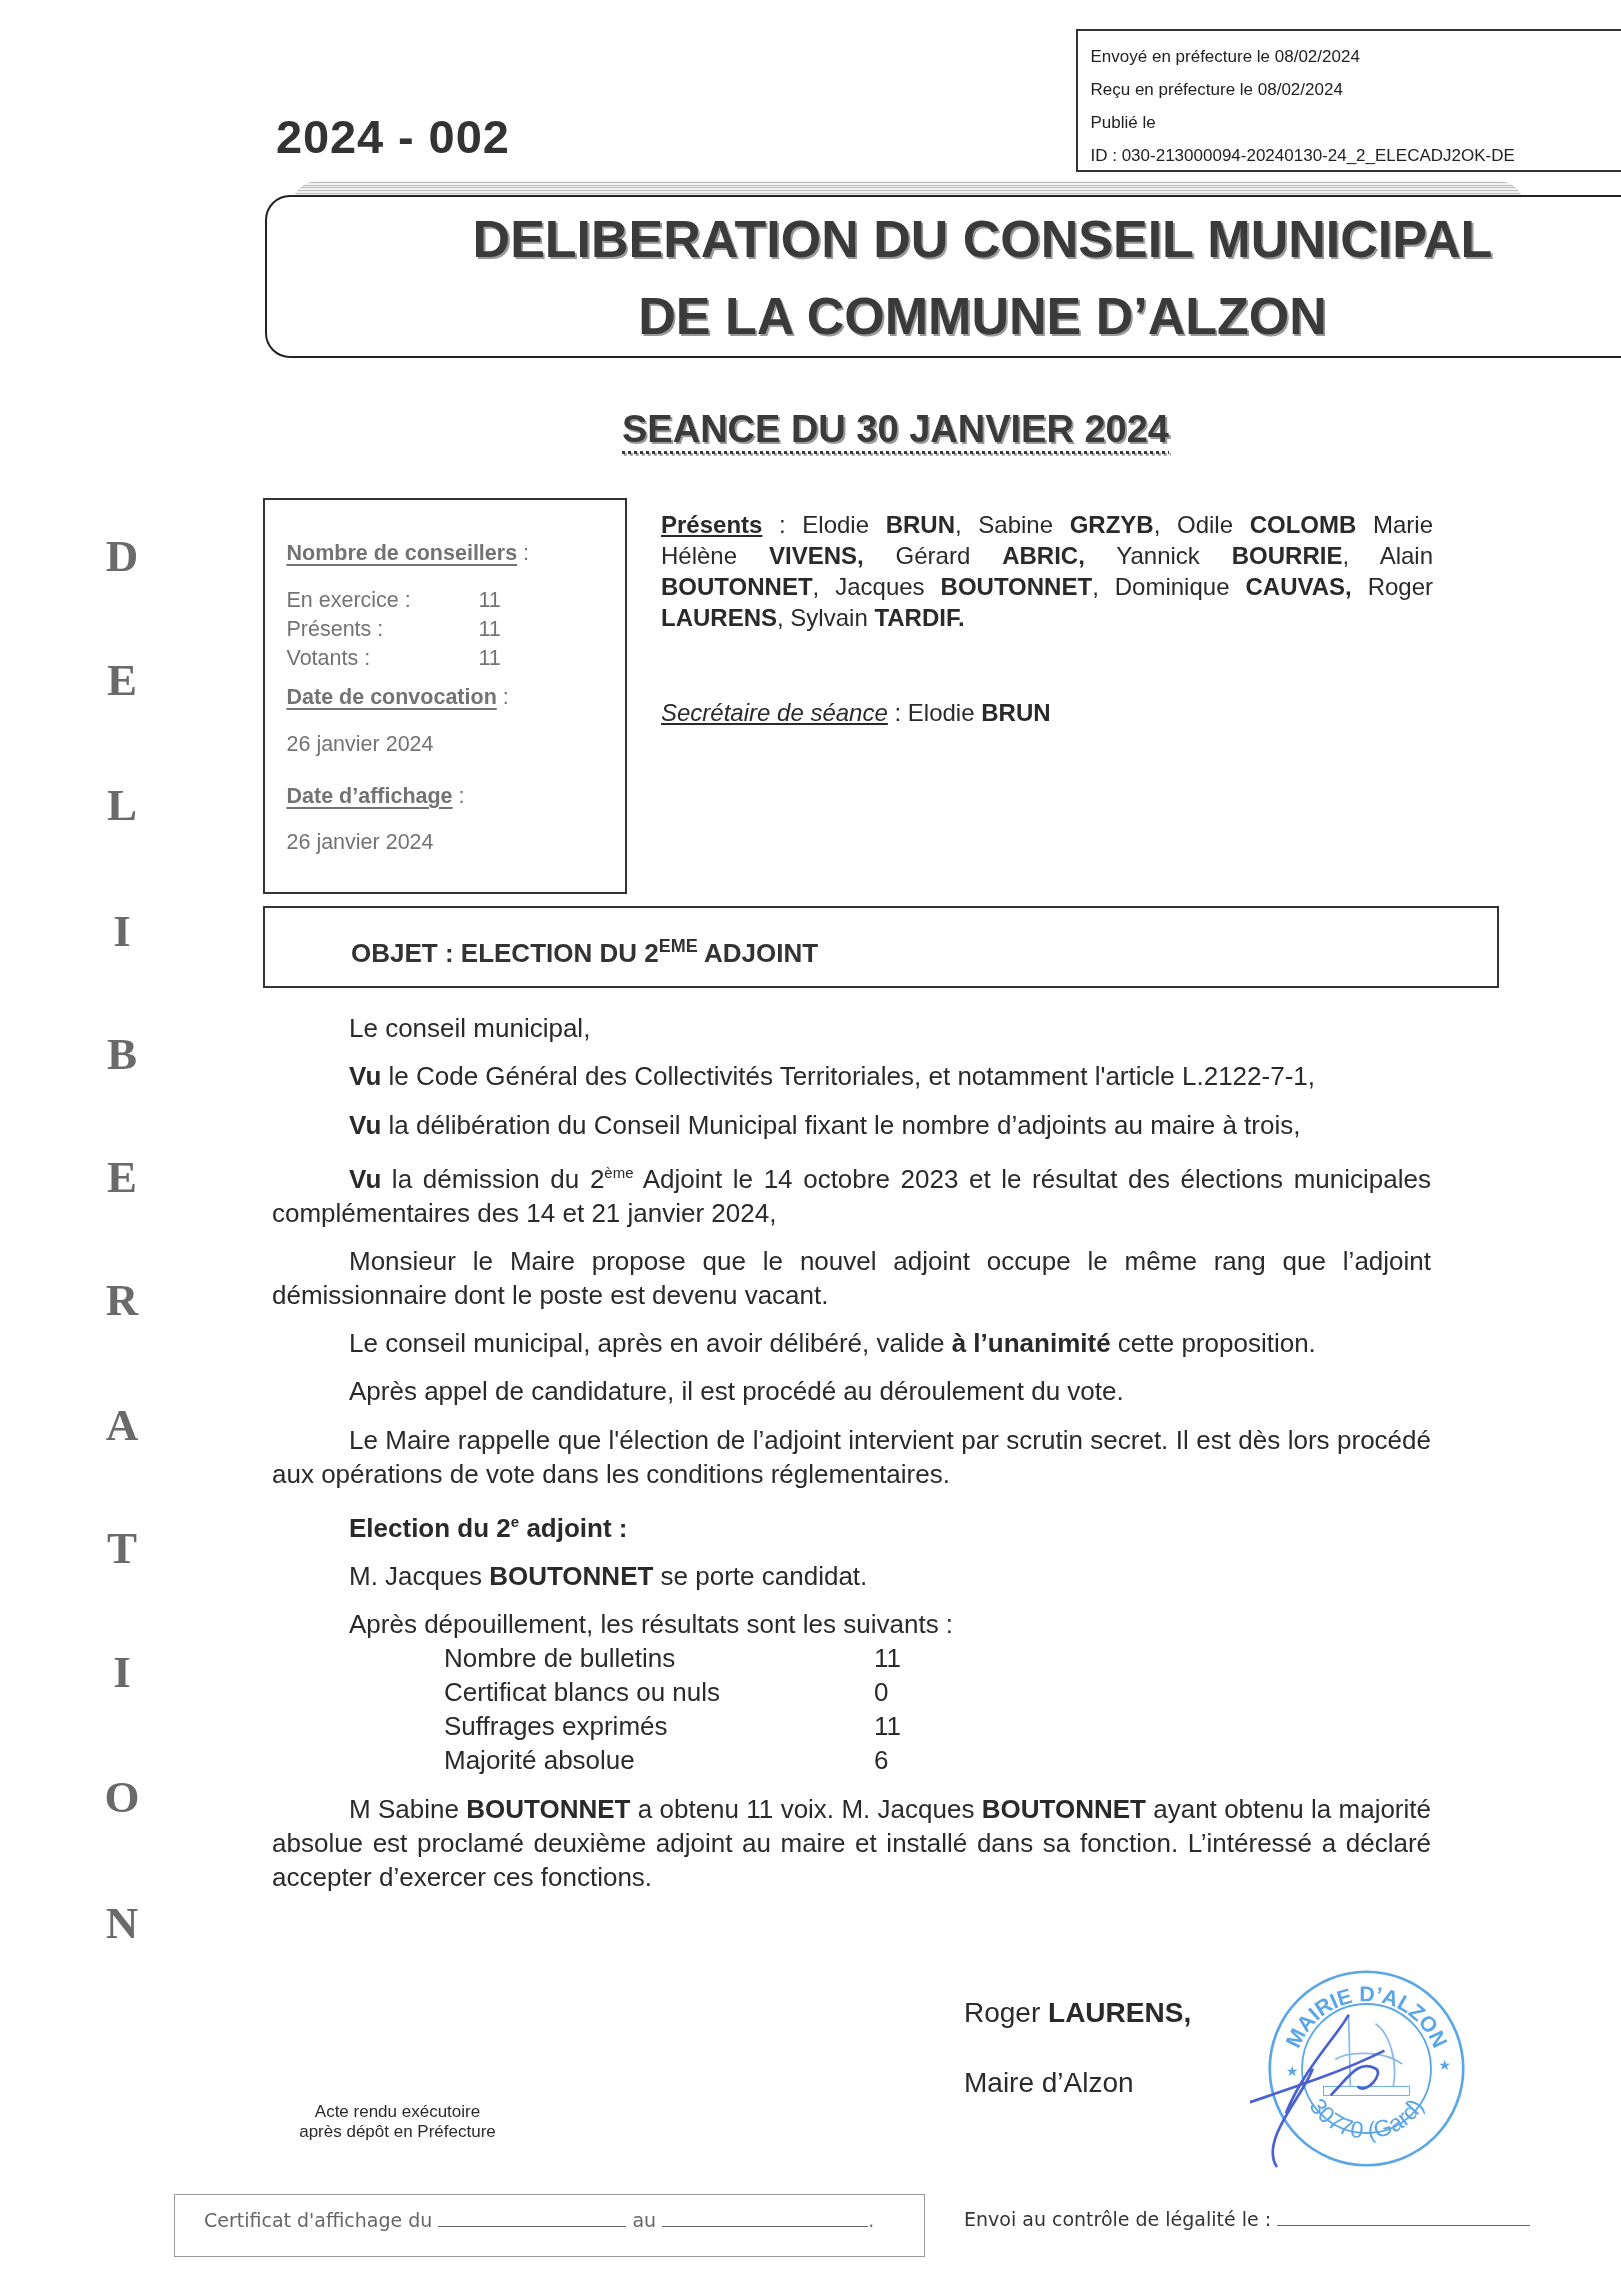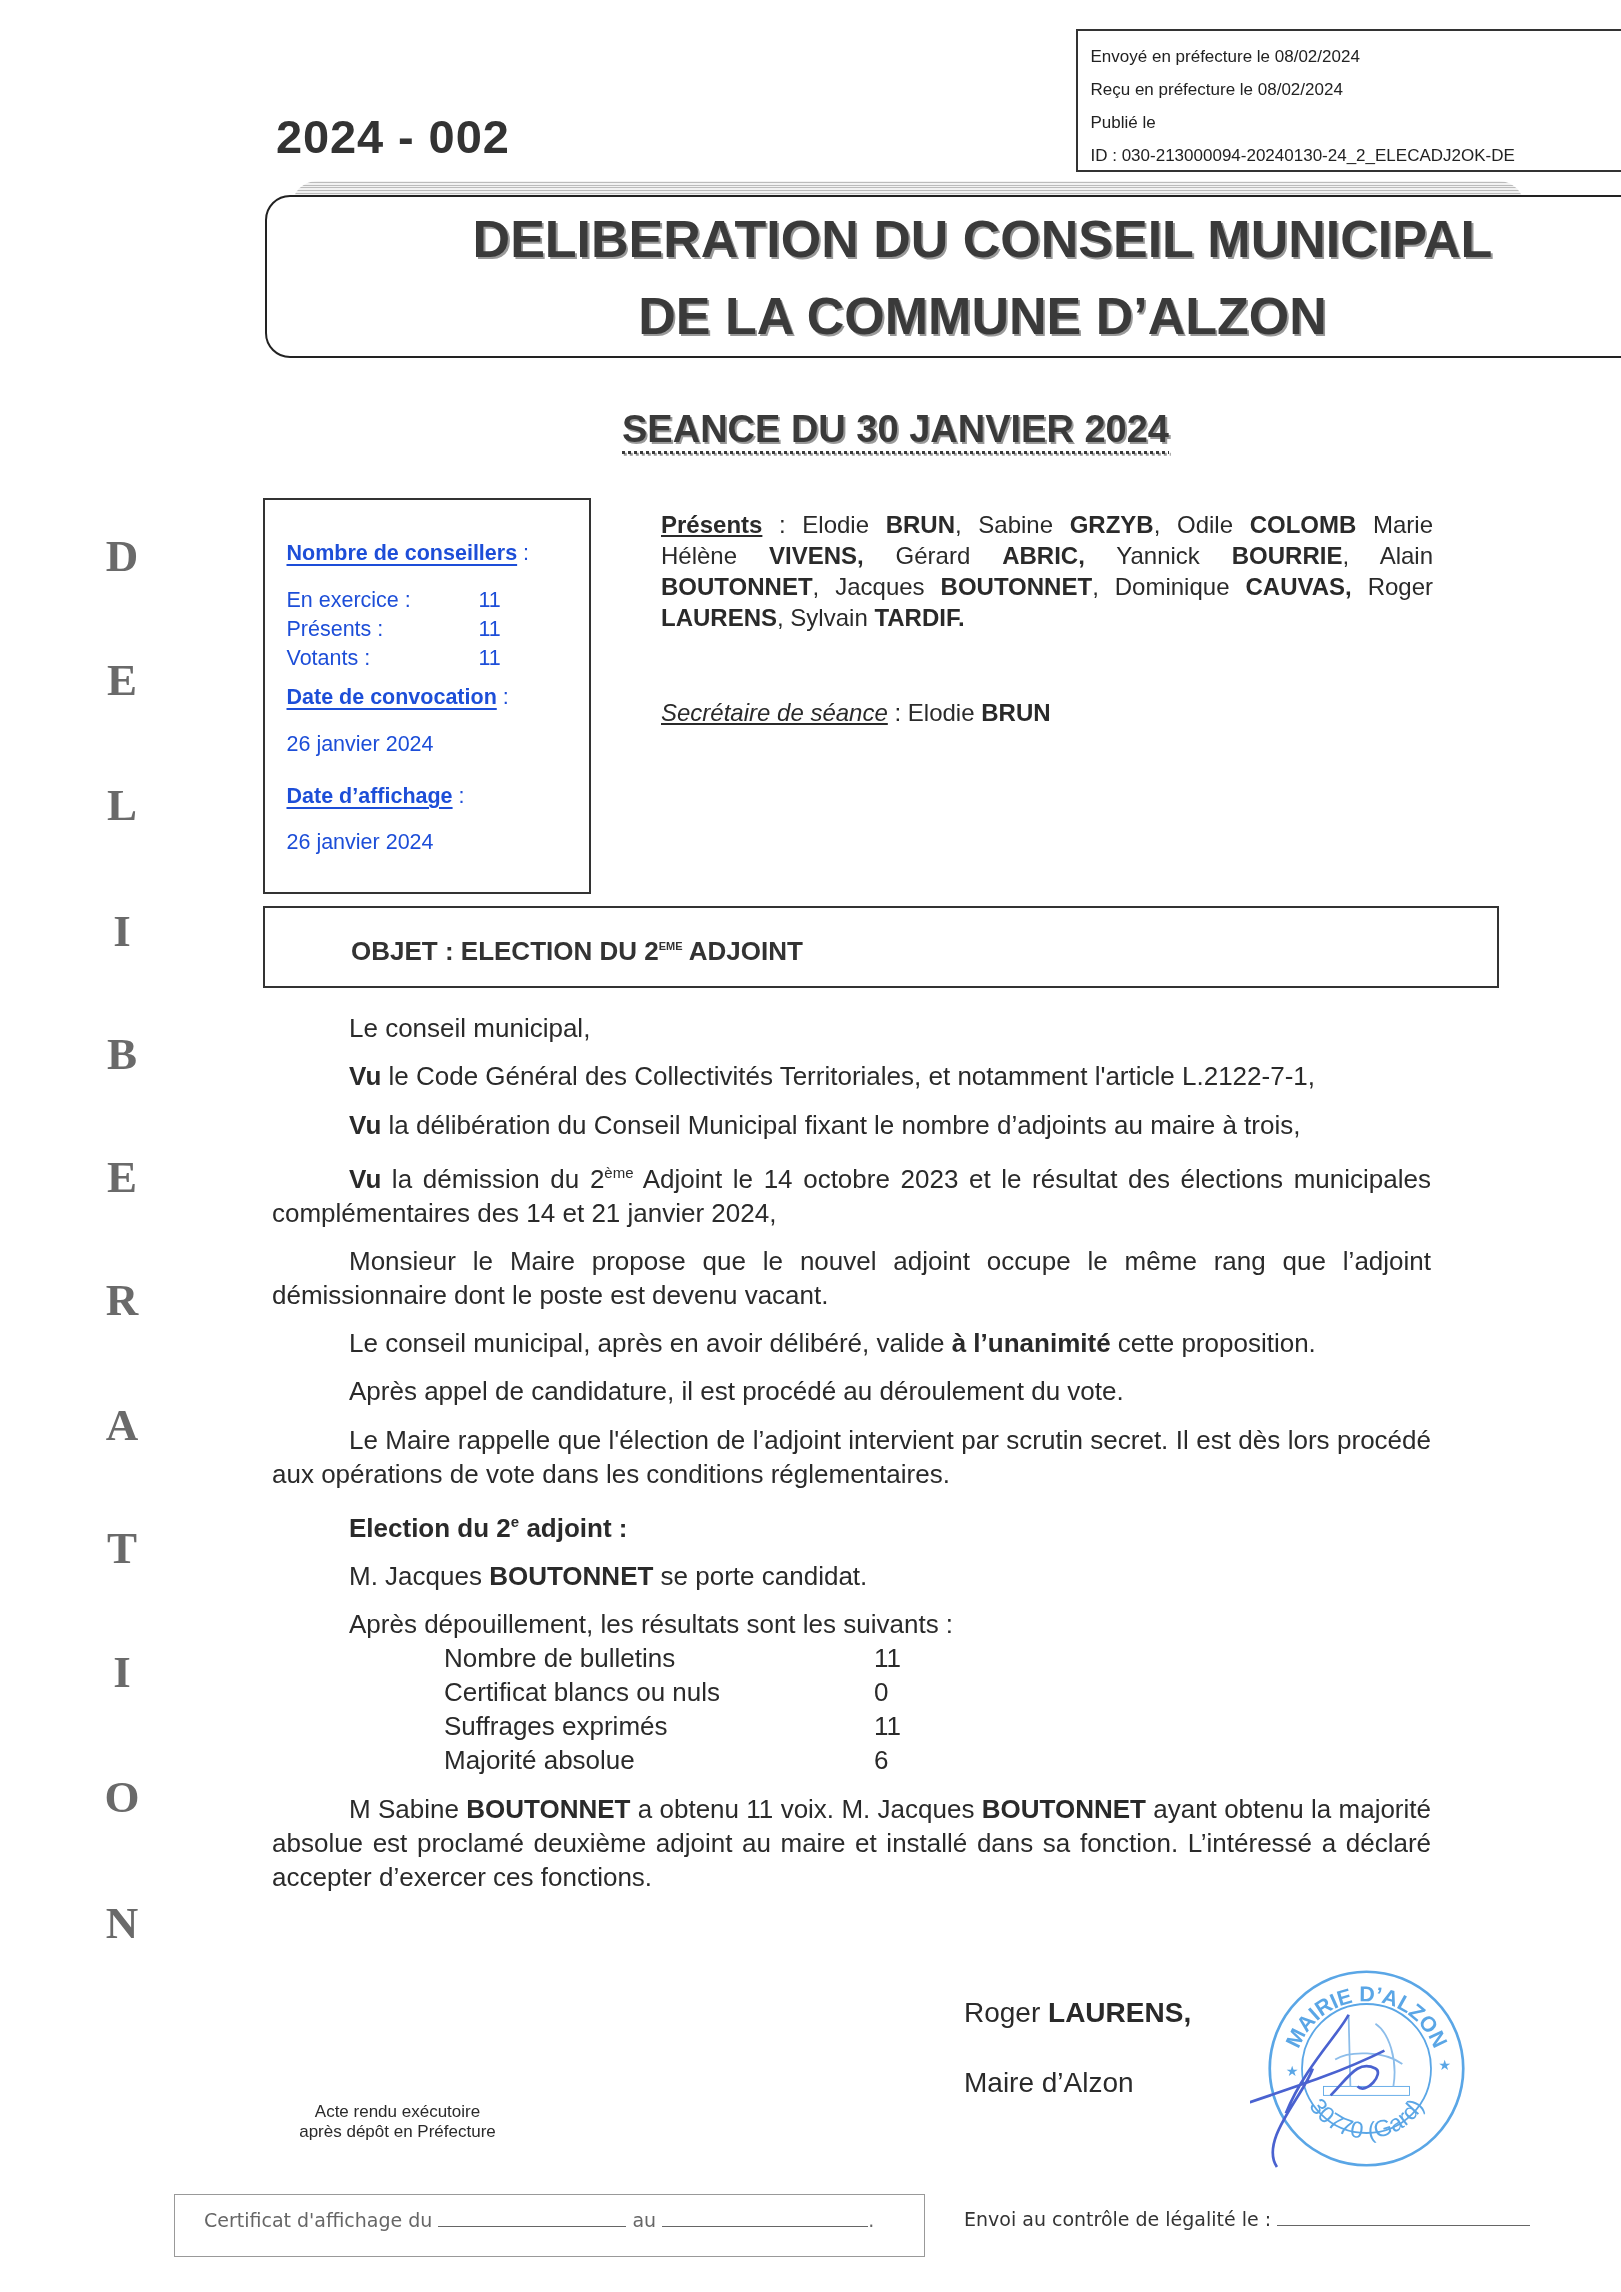--- a/index.html
+++ b/index.html
@@ -40,22 +40,22 @@
     left: 0; width: 1621px; top: 408px; text-align: center;
   }
   .seance span {
     font-size: 38px; font-weight: bold; color: #3a3a3a; text-shadow: 1.8px 1.8px 0 #9a9a9a;
     text-decoration: underline; text-decoration-style: dotted; text-underline-offset: 9px;
     text-decoration-thickness: 2.7px; margin-left: 170px;
   }
 
   
   .info-box {
-    left: 263px; top: 498px; width: 328px; height: 396px; border: 2.7px solid #333; box-sizing: border-box;
-    padding: 41px 0 0 21.5px; font-size: 21.5px; color: #1d4ed8;
+    left: 263px; top: 498px; width: 364px; height: 396px; border: 2.7px solid #333; box-sizing: border-box;
+    padding: 41px 0 0 21.5px; font-size: 21.5px; color: #737373;
   }
   .info-box .hdr { font-weight: bold; }
   .info-box .hdr u { text-underline-offset: 3.6px; }
   .info-box .row { display: flex; height: 29px; line-height: 29px; }
   .info-box .row .lbl { width: 192px; }
   .info-box .gap1 { height: 19.7px; }
   .info-box .date { margin-top: 21.5px; }
 
   
   .intro {
@@ -71,21 +71,21 @@
   .vletter {
     left: 95px; width: 54px; text-align: center; font-family: "Liberation Serif", serif; font-weight: bold;
     font-size: 45px; color: #6a6a6a;
   }
 
   
   .objet-box {
     left: 263px; top: 906px; width: 1236px; height: 82px; border: 2.7px solid #333; box-sizing: border-box;
     padding-left: 86px; line-height: 77px; font-size: 26px; font-weight: bold; color: #333;
   }
-  .objet-box sup { font-size: 11px; }
+  .objet-box sup { font-size: 18px; }
 
   
   .body-text {
     left: 272px; top: 998px; width: 1159px; font-size: 26px; line-height: 34px; color: #2a2a2a;
     text-align: justify;
   }
   .body-text p { margin: 0; }
   .body-text .ind { text-indent: 77px; margin-top: 13px; }
   .body-text .sp { margin-top: 14.3px; }
   .body-text sup { font-size: 15px; }

